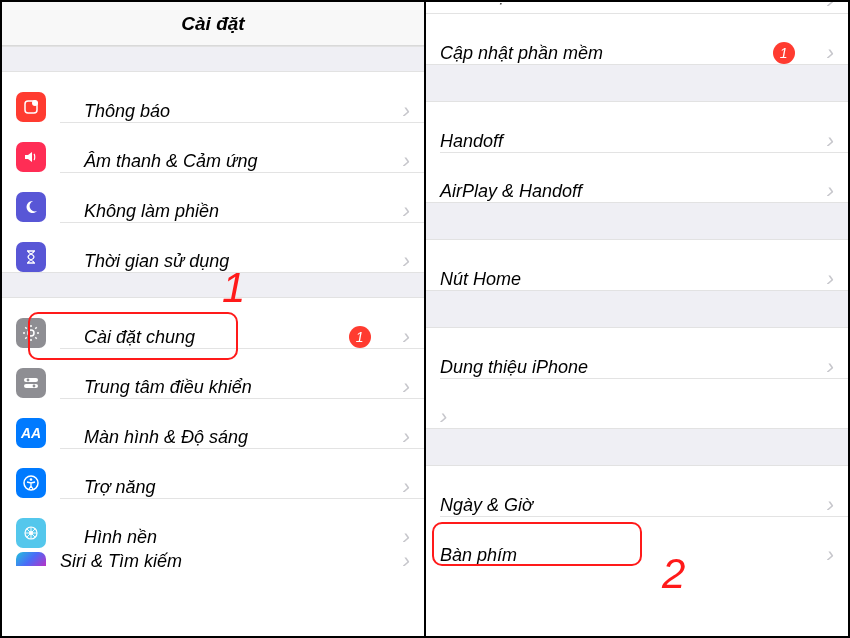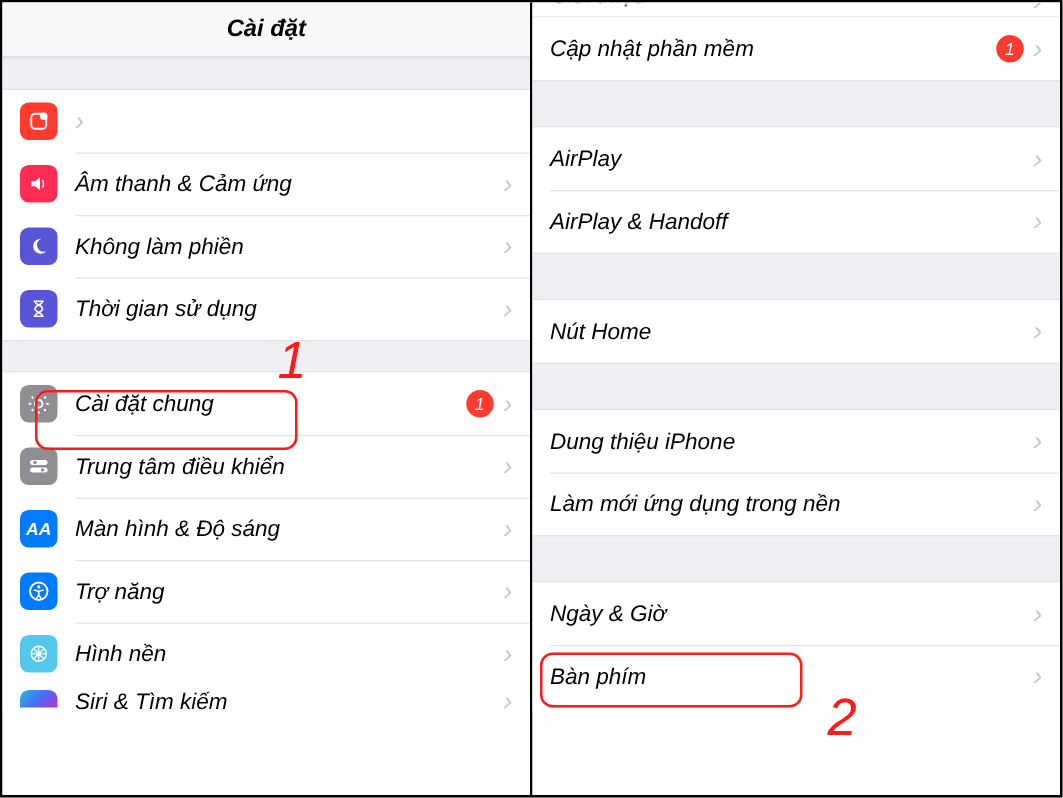--- a/index.html
+++ b/index.html
@@ -39,25 +39,26 @@
     color: #000;
   }
   .group-gap {
     height: 26px;
     background: #efeff4;
     border-top: 1px solid #e2e2e2;
     border-bottom: 1px solid #e2e2e2;
   }
   .row {
     display: flex;
-    align-items: center;
+    align-items: flex-end;
     height: 50px;
     padding: 0 14px 0 14px;
     background: #fff;
     position: relative;
+    gap: 24px;
   }
   .row + .row::before {
     content: "";
     position: absolute;
     left: 58px;
     right: 0;
     top: 0;
     height: 1px;
     background: #e3e3e3;
   }
@@ -160,20 +161,21 @@
     </div>
     <div class="group-gap"></div>
 
     <div class="row">
       <div class="icon ic-notif">
         <svg width="16" height="16" viewBox="0 0 16 16">
             <rect x="2" y="2" width="12" height="12" rx="3" fill="none" stroke="#fff" stroke-width="1.5"></rect>
             <circle cx="12" cy="4" r="3" fill="#fff"></circle>
           </svg>
       </div>
+      <div class="label">Thông báo</div>
       <div class="chev">›</div>
     </div>
     <div class="row">
       <div class="icon ic-sound">
         <svg width="16" height="16" viewBox="0 0 16 16">
             <path d="M2 6v4h3l4 3V3L5 6H2z" fill="#fff"></path>
             <path d="M11 5c1 1 1 5 0 6" stroke="#fff" fill="none" stroke-width="1.2"></path>
           </svg>
       </div>
       <div class="label">Âm thanh &amp; Cảm ứng</div>
@@ -281,21 +283,21 @@
 
     <div class="row">
       <div class="label">Cập nhật phần mềm</div>
       <div class="badge">1</div>
       <div class="chev">›</div>
     </div>
 
     <div class="group-gap" style="height:38px;"></div>
 
     <div class="row">
-      <div class="label">AirPlay</div>
+      <div class="label">Handoff</div>
       <div class="chev">›</div>
     </div>
     <div class="row">
       <div class="label">AirPlay &amp; Handoff</div>
       <div class="chev">›</div>
     </div>
 
     <div class="group-gap" style="height:38px;"></div>
 
     <div class="row">
@@ -303,21 +305,20 @@
       <div class="chev">›</div>
     </div>
 
     <div class="group-gap" style="height:38px;"></div>
 
     <div class="row">
       <div class="label">Dung thiệu iPhone</div>
       <div class="chev">›</div>
     </div>
     <div class="row">
-      <div class="label">Làm mới ứng dụng trong nền</div>
       <div class="chev">›</div>
     </div>
 
     <div class="group-gap" style="height:38px;"></div>
 
     <div class="row">
       <div class="label">Ngày &amp; Giờ</div>
       <div class="chev">›</div>
     </div>
     <div class="row">

